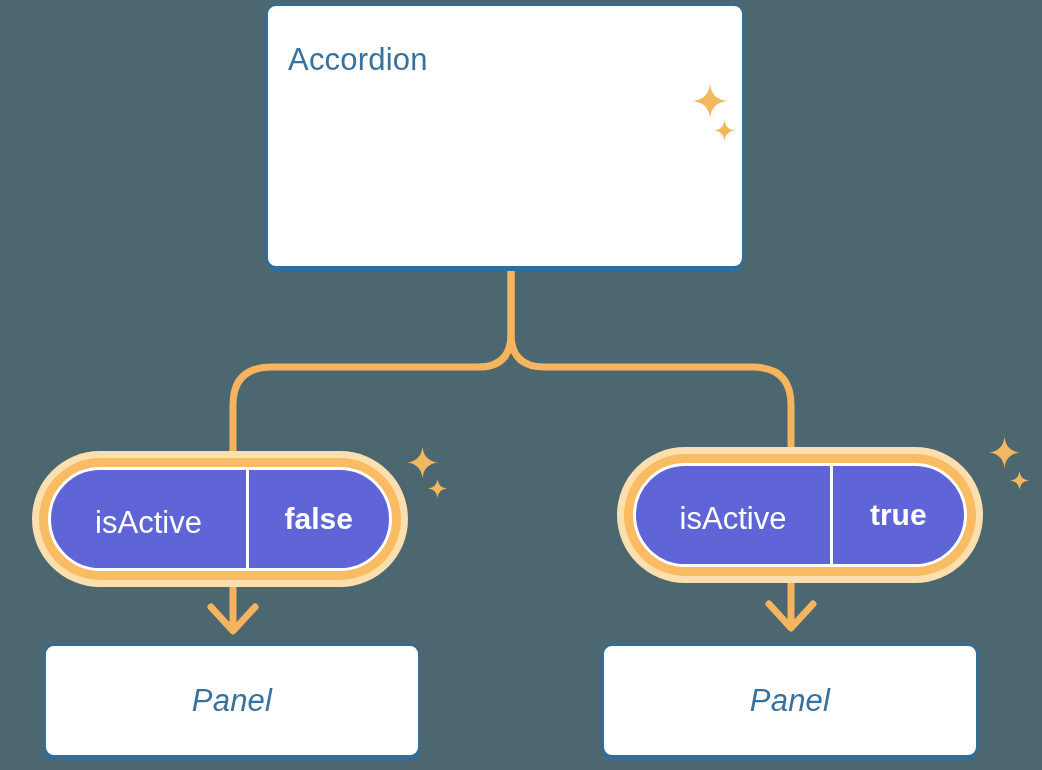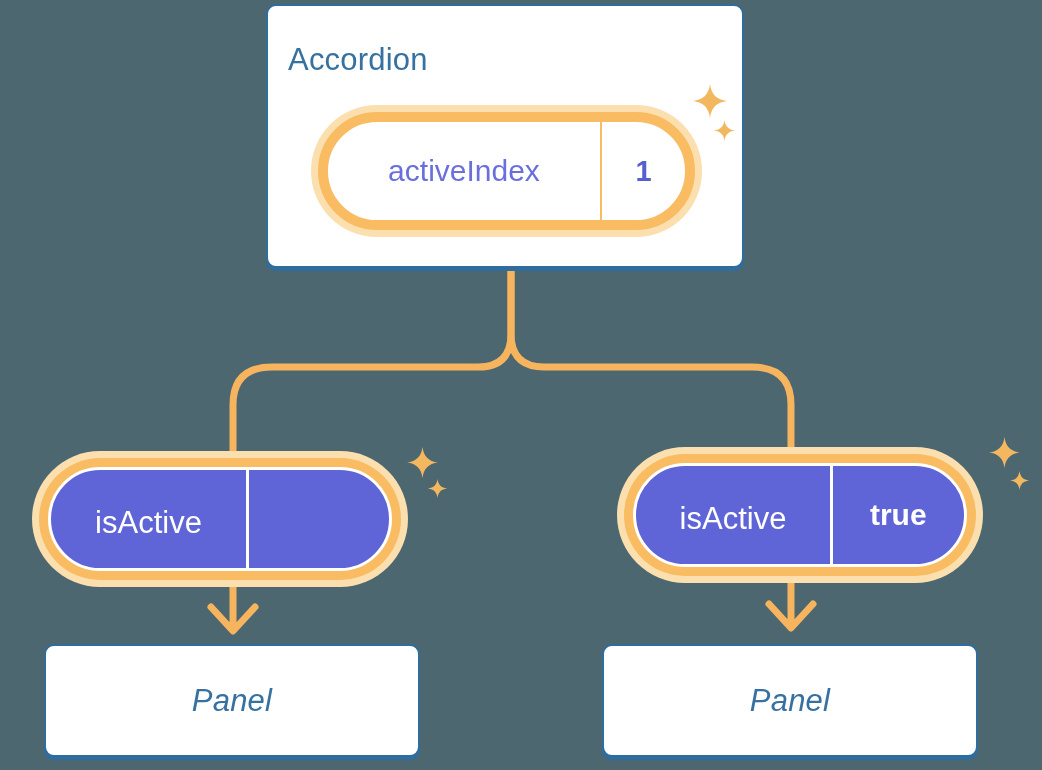--- a/index.html
+++ b/index.html
@@ -131,37 +131,33 @@
     <g fill="none" stroke="#F7B45E" stroke-width="7" stroke-linecap="round" stroke-linejoin="round">
       <path d="M511 270 V334 Q511 367 478 367 H272 Q233 367 233 405 V458"></path>
       <path d="M511 270 V334 Q511 367 544 367 H752 Q791 367 791 405 V454"></path>
       <path d="M233 584 V626 M211 607 L233 631 L255 607"></path>
       <path d="M791 581 V623 M769 604 L791 628 L813 604"></path>
     </g>
   </svg>
 
   <div class="card" style="left:266px; top:4px; width:478px; height:264px;">
     <div class="card-title top-card-title">Accordion</div>
-    <div class="pill-top">
-      <div class="pill-section-left">activeIndex</div>
-      <div class="pill-div"></div>
-      <div class="pill-section-right">1</div>
-    </div>
   </div>
 
   <svg class="sparkle" style="left:693px; top:84px;" width="34" height="34" viewBox="0 0 24 24">
     <path fill="#F3B85F" d="M12 0C12.9 7.3 16.7 11.1 24 12C16.7 12.9 12.9 16.7 12 24C11.1 16.7 7.3 12.9 0 12C7.3 11.1 11.1 7.3 12 0Z"></path>
   </svg>
   <svg class="sparkle" style="left:714px; top:120px;" width="21" height="21" viewBox="0 0 24 24">
     <path fill="#F3B85F" d="M12 0C12.9 7.3 16.7 11.1 24 12C16.7 12.9 12.9 16.7 12 24C11.1 16.7 7.3 12.9 0 12C7.3 11.1 11.1 7.3 12 0Z"></path>
   </svg>
 
   <div class="pill-purple" style="left:48px; top:467px; width:344px; height:104px;">
     <div class="pill-section-left" style="width:195px;">isActive</div>
     <div class="pill-div"></div>
+    <div class="pill-section-right">false</div>
   </div>
 
   <svg class="sparkle" style="left:407px; top:447px;" width="31" height="31" viewBox="0 0 24 24">
     <path fill="#F3B85F" d="M12 0C12.9 7.3 16.7 11.1 24 12C16.7 12.9 12.9 16.7 12 24C11.1 16.7 7.3 12.9 0 12C7.3 11.1 11.1 7.3 12 0Z"></path>
   </svg>
   <svg class="sparkle" style="left:428px; top:479px;" width="19" height="19" viewBox="0 0 24 24">
     <path fill="#F3B85F" d="M12 0C12.9 7.3 16.7 11.1 24 12C16.7 12.9 12.9 16.7 12 24C11.1 16.7 7.3 12.9 0 12C7.3 11.1 11.1 7.3 12 0Z"></path>
   </svg>
 
   <div class="pill-purple" style="left:633px; top:463px; width:334px; height:104px;">

